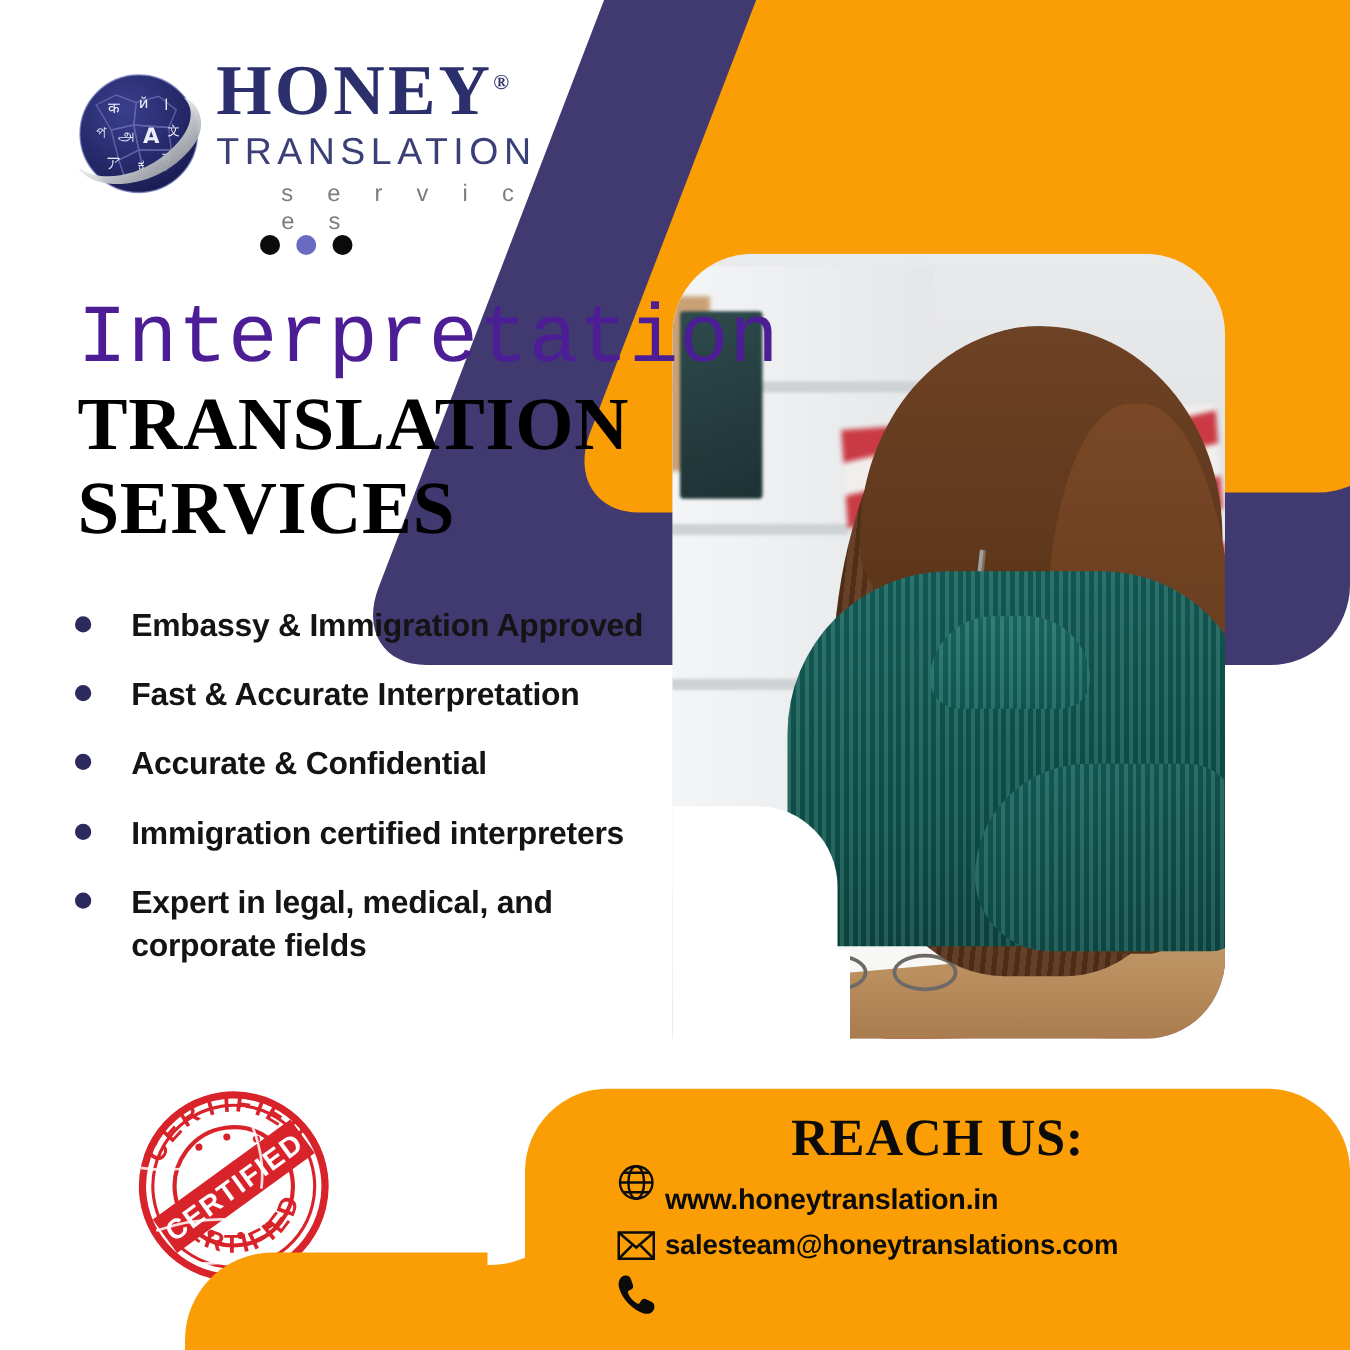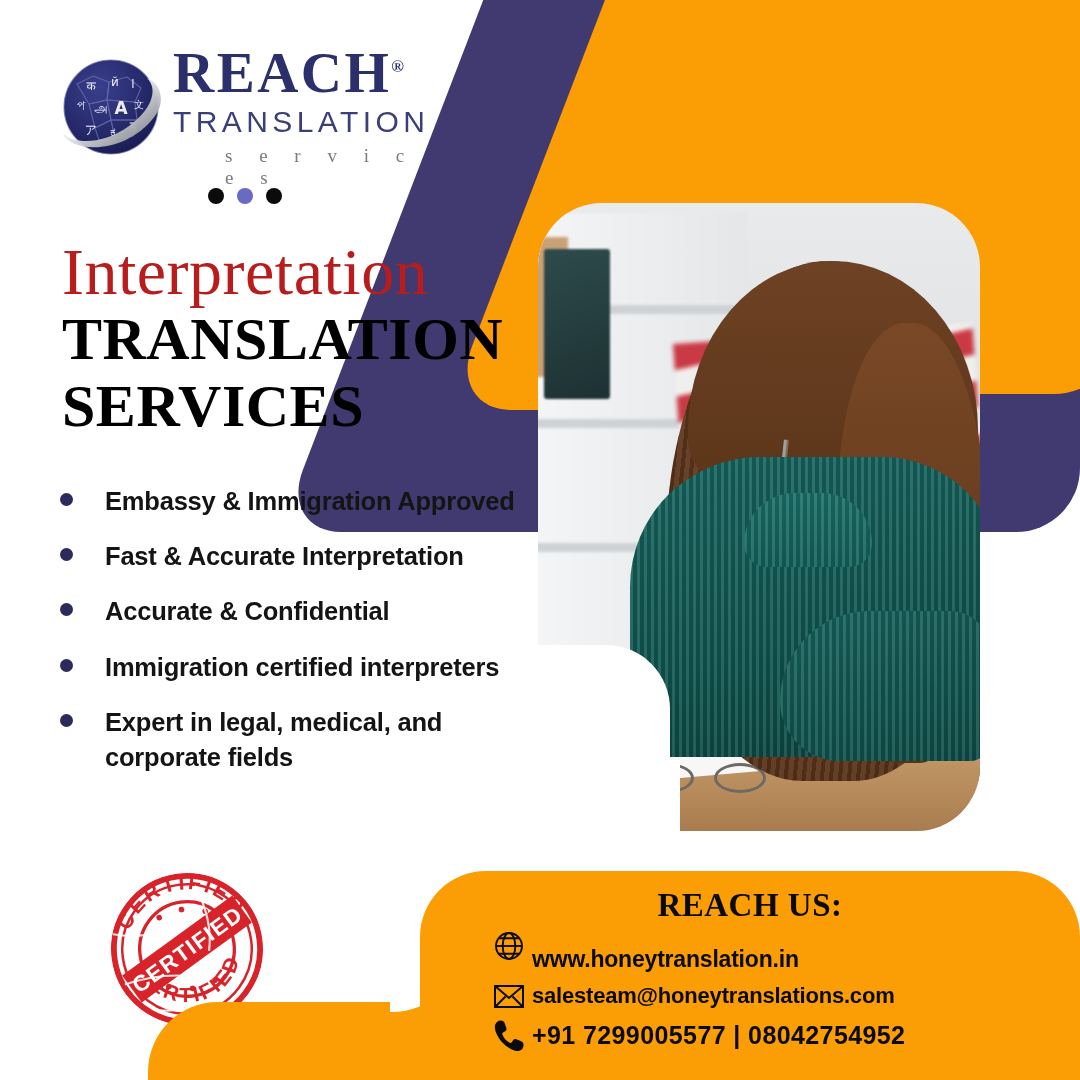--- a/index.html
+++ b/index.html
@@ -91,29 +91,29 @@
 
   
   .logo{position:absolute;left:55px;top:48px;width:360px;height:125px;}
   .globe{position:absolute;left:0;top:2px;width:112px;height:112px;}
   .logo-text{position:absolute;left:118px;top:-4px;}
   .honey{font-family:"Liberation Serif",serif;font-weight:700;font-size:57px;
       letter-spacing:2.5px;color:#2b2f6b;line-height:1;}
   .reg{font-size:17px;vertical-align:super;letter-spacing:0;}
   .translation{font-family:"Liberation Sans",sans-serif;font-size:30px;color:#3a3f77;
       letter-spacing:4.4px;margin-top:4px;}
-  .services{font-family:Liberation Serif, serif;font-size:19px;color:#7c7c7c;
+  .services{font-family:Liberation Sans, sans-serif;font-size:19px;color:#7c7c7c;
       letter-spacing:11px;margin-top:6px;padding-left:52px;}
   .dots{position:absolute;left:208px;top:188px;display:flex;gap:13px;}
   .dots span{width:16px;height:16px;border-radius:50%;background:#0b0b0b;display:block;}
   .dots span.mid{background:#6a6ac2;}
 
   
-  .h-script{position:absolute;left:62px;top:234px;font-family:Liberation Serif, serif;
-      font-size:66px;color:#b91c1c;letter-spacing:.5px;font-weight:400;}
+  .h-script{position:absolute;left:62px;top:234px;font-family:Liberation Mono, monospace;
+      font-size:66px;color:#4c1d95;letter-spacing:.5px;font-weight:400;}
   .h-bold{position:absolute;left:62px;top:306px;font-family:"Liberation Serif",serif;
       font-weight:700;font-size:60px;line-height:1.12;color:#000;letter-spacing:.5px;}
 
   
   .bullets{position:absolute;left:52px;top:484px;width:470px;}
   .bl{display:flex;align-items:flex-start;margin-bottom:20px;}
   .bl .dot{width:13px;height:13px;border-radius:50%;background:#2c2a5c;
       margin:9px 32px 0 8px;flex:none;}
   .bl .txt{font-size:25.5px;font-weight:700;color:#141414;line-height:1.38;
       letter-spacing:-.2px;}
@@ -131,21 +131,21 @@
   
   .panel{position:absolute;left:420px;top:871px;width:660px;height:209px;
       background:#fb9d05;border-radius:66px 66px 0 0;}
   .panel-tail{position:absolute;left:148px;top:1002px;width:300px;height:78px;
       background:#fb9d05;border-radius:70px 0 0 0;}
   .panel-join{position:absolute;left:400px;top:960px;width:120px;height:120px;
       background:#fb9d05;}
   .panel-cut{position:absolute;left:390px;top:940px;width:72px;height:72px;
       background:#ffffff;border-radius:0 0 70px 0;}
   .reach{position:absolute;left:0;top:16px;width:100%;text-align:center;
-      font-family:"Liberation Serif",serif;font-weight:700;font-size:33px;color:#0b0b0b;
+      font-family:"Liberation Serif",serif;font-weight:700;font-size:42px;color:#0b0b0b;
       letter-spacing:.5px;}
   .rows{position:absolute;left:66px;top:48px;width:580px;}
   .row{display:flex;align-items:center;margin-bottom:7px;}
   .row .ico{width:46px;flex:none;display:flex;align-items:center;justify-content:center;}
   .row .val{font-size:22px;font-weight:700;color:#0b0b0b;line-height:1.19;
       letter-spacing:-.2px;}
   .row.web .val{font-size:23px;}
   .row.tel .val{font-size:25px;letter-spacing:.4px;}
 </style>
 </head>
@@ -234,21 +234,21 @@
           <text x="84" y="58" font-size="10">文</text>
           <text x="36" y="84">ア</text>
             <text x="58" y="86">ಕ</text>
             <text x="78" y="80">ह</text>
         </g>
         <path d="M8 84 C18 104 72 104 100 66 C112 50 104 32 92 28
                  C104 40 96 60 74 76 C48 95 20 94 8 84 Z" fill="url(#ring)" opacity=".95"></path>
       </svg>
     </div>
     <div class="logo-text">
-      <div class="honey"><span>REACH</span><span class="reg">®</span></div>
+      <div class="honey"><span>HONEY</span><span class="reg">®</span></div>
       <div class="translation">TRANSLATION</div>
       <div class="services">s e r v i c e s</div>
     </div>
   </div>
 
   <div class="dots">
     <span></span>
     <span class="mid"></span>
     <span></span>
   </div>
@@ -363,19 +363,18 @@
 
       <div class="row tel">
         <span class="ico">
           <svg width="34" height="36" viewBox="0 0 34 36" fill="#0b0b0b">
             <path d="M8.5 2.4c2.5 0 3.6 1 4.4 3.3l1.4 4c.7 2-.1 3-1.4 3.8l-1.9 1.1c-.7.4-.9
                      1-.6 1.8 1.3 3.6 4 6.6 7.4 8.4.8.4 1.4.2 1.9-.5l1.3-1.9c.9-1.3
                      2-1.9 3.9-1l3.8 1.7c2.2 1 3 2.2 2.8 4.6-.2 2.6-2 4.7-4.8 5.2-2.2.4-4.6-.2-7.4-1.7
                      C12.3 27.6 6.9 21.6 4.2 15 2.8 11.5 2.5 8.8 3.3 6.6 4.2 4 6 2.4 8.5 2.4z"></path>
           </svg>
         </span>
-        <span class="val">+91 7299005577  |  08042754952</span>
       </div>
 
     </div>
   </div>
 
 </div>
 
 </body></html>

